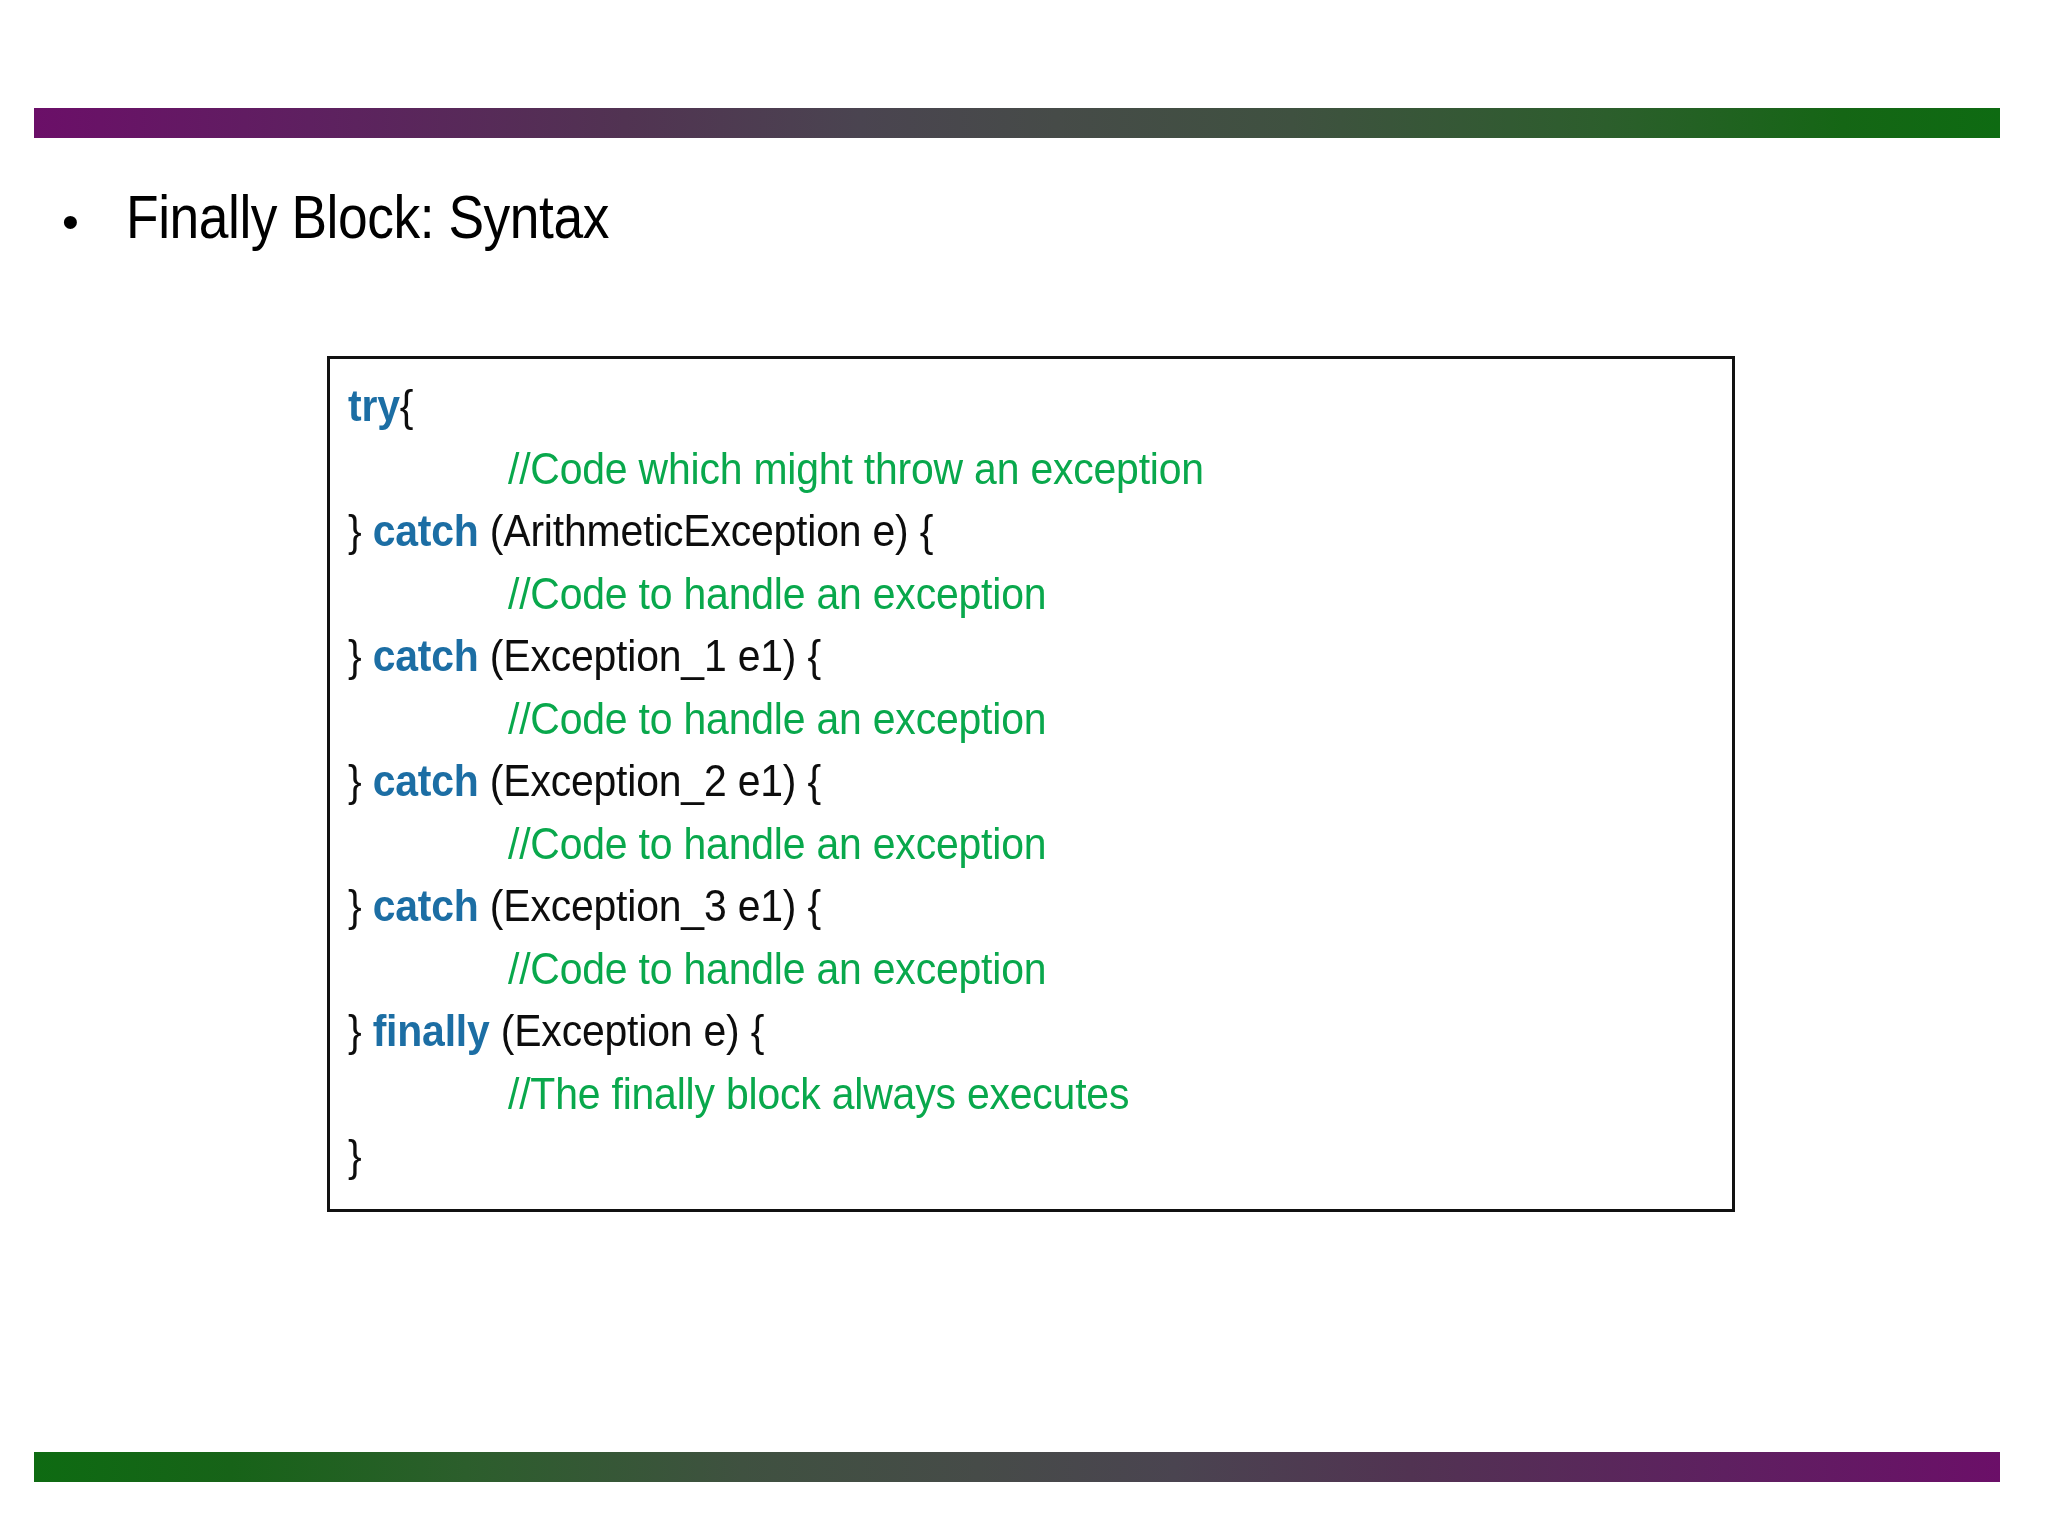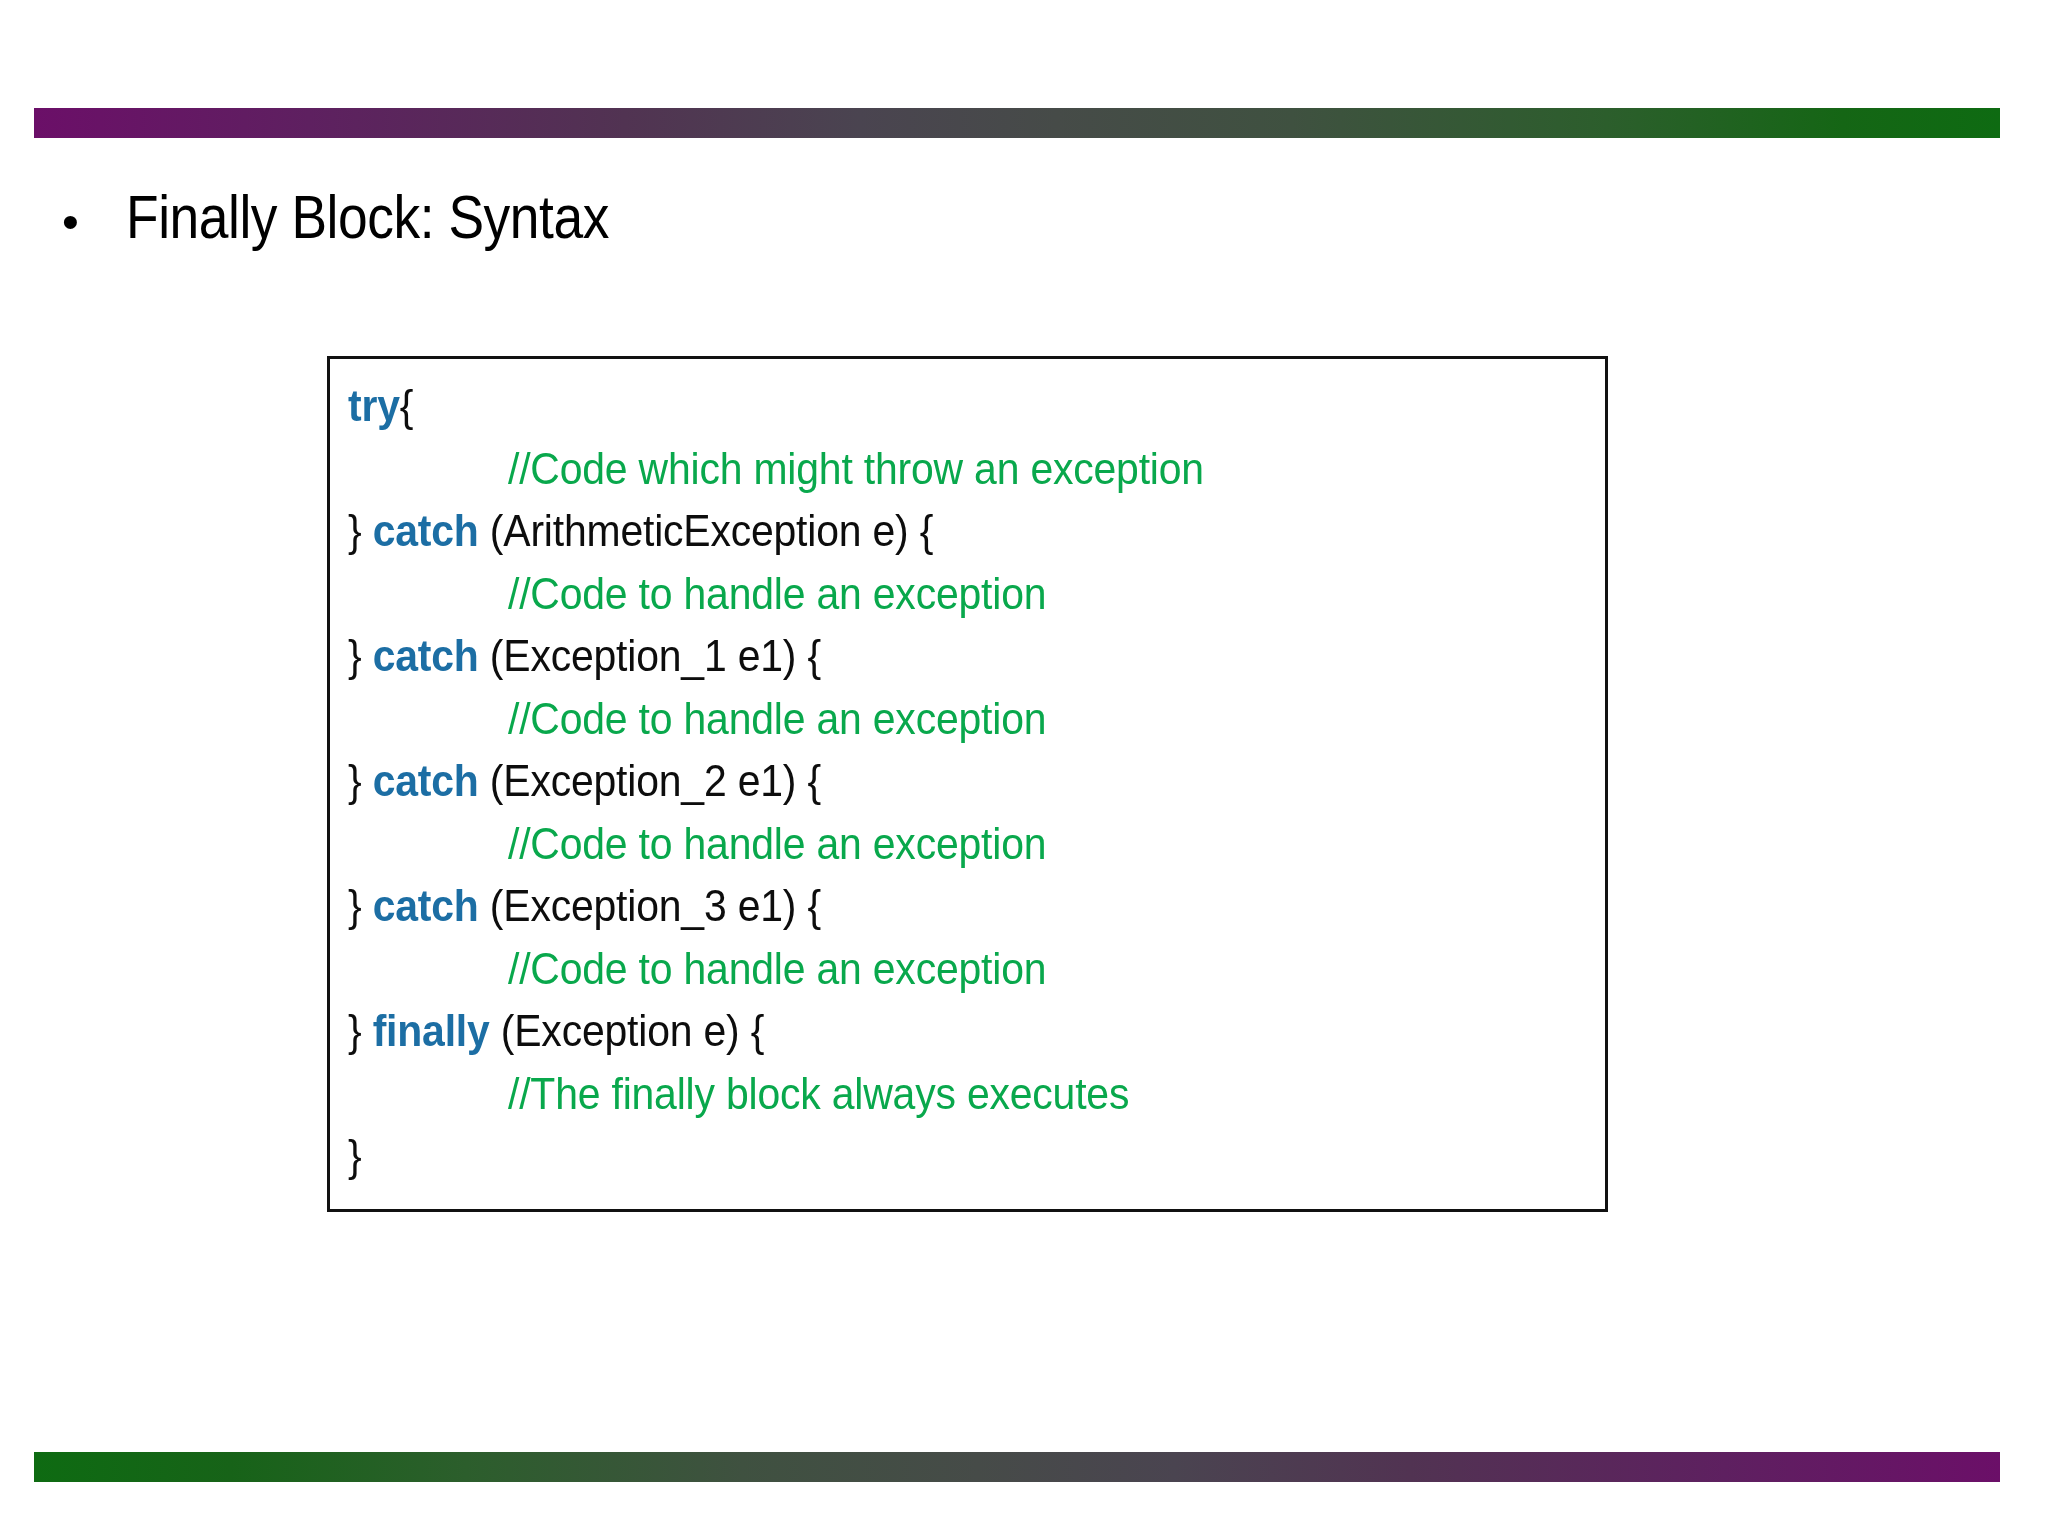--- a/index.html
+++ b/index.html
@@ -74,21 +74,21 @@
     letter-spacing: -0.5px;
     transform: scaleX(0.86);
     transform-origin: left center;
   }
 
   
   .code-box {
     position: absolute;
     left: 327px;
     top: 356px;
-    width: 1281px;
+    width: 1408px;
     height: 856px;
     border: 3px solid #111111;
     box-sizing: border-box;
     background: #ffffff;
   }
   .code-lines {
     position: absolute;
     left: 18px;
     top: 16px;
     right: 6px;

